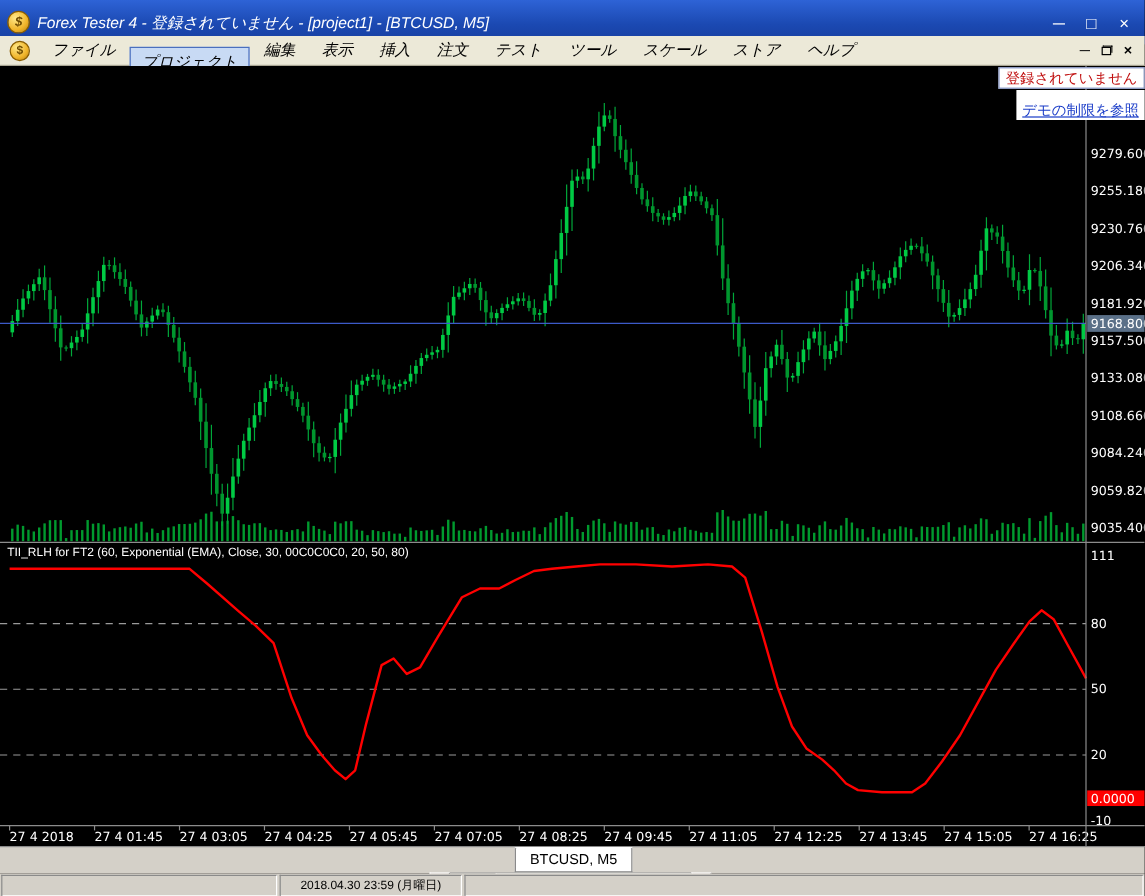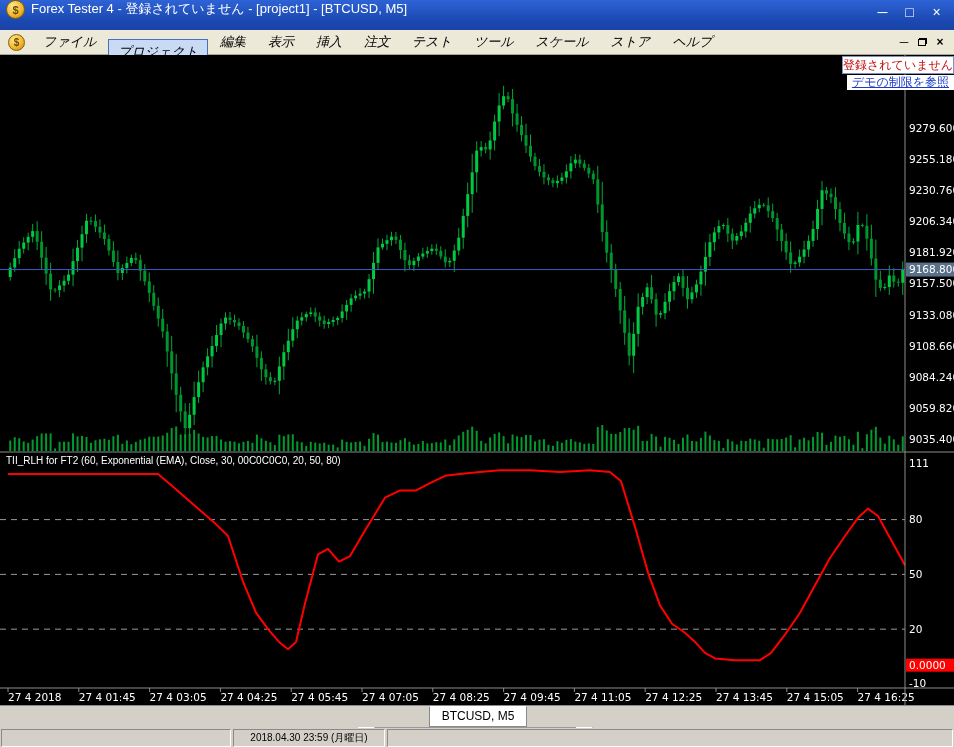--- a/index.html
+++ b/index.html
@@ -6,21 +6,21 @@
   body{
     width:954px;height:747px;overflow:hidden;position:relative;
     background:#000;font-family:"Liberation Sans","DejaVu Sans",sans-serif;
     -webkit-font-smoothing:antialiased;
   }
   .window{position:absolute;inset:0;}
   
   .titlebar{
     position:absolute;top:0;left:0;right:0;height:37px;
     background:linear-gradient(180deg,#2e63d6 0%,#1b49b2 55%,#173e9e 100%);
-    display:flex;align-items:flex-start;color:#fff;font-size:13px;
+    display:flex;align-items:center;color:#fff;font-size:13px;font-style:italic;
   }
   .app-icon{
     width:17px;height:17px;border-radius:50%;margin:0 6px 0 6px;flex:none;
     background:radial-gradient(circle at 35% 30%,#ffe98a,#f0b429 60%,#b07a10);
     border:1px solid #8a5d00;display:flex;align-items:center;justify-content:center;
     color:#6d4a00;font-size:11px;font-weight:bold;
   }
   .app-icon::before{content:"$";}
   .title-text{flex:1;white-space:nowrap;overflow:hidden;text-overflow:ellipsis;}
   .win-btns{display:flex;margin-right:4px;flex:none;}
@@ -47,22 +47,22 @@
   .restore-shape{position:relative;width:9px;height:8px;}
   .restore-shape::before{content:"";position:absolute;right:0;top:0;width:6px;height:5px;border:1px solid #000;border-bottom-width:0;}
   .restore-shape::after{content:"";position:absolute;left:0;bottom:0;width:6px;height:5px;border:1px solid #000;background:#ece9d8;}
   
   .chart-area{position:absolute;top:55px;left:0;width:954px;height:650px;background:#000;}
   .chart-area svg{position:absolute;top:0;left:0;}
   svg text{font:10.5px "DejaVu Sans",sans-serif;fill:#fff;}
   .chart-info{position:absolute;top:4px;left:6px;color:#fff;font-size:11px;white-space:nowrap;}
   .ind-info{position:absolute;top:400px;left:6px;color:#fff;font-size:10px;white-space:nowrap;text-align:right;}
   .notice{position:absolute;top:1px;right:0;text-align:right;font-size:12px;line-height:14px;}
-  .notice-line1{display:inline-block;background:#fff;color:#c01010;padding:1px 0;border:1px solid #8090c0;}
-  .notice-line2{display:inline-block;background:#fff;color:#1a3cc8;text-decoration:underline;padding:0 5px 1px 5px;margin-top:1px;cursor:pointer;}
+  .notice-line1{display:inline-block;background:#fff;color:#c01010;padding:1px 5px;border:1px solid #8090c0;}
+  .notice-line2{display:inline-block;background:#fff;color:#1a3cc8;text-decoration:underline;padding:10px 5px 1px 5px;margin-top:1px;cursor:pointer;}
   
   .bottom-bar{
     position:absolute;top:705px;left:0;width:954px;height:23px;background:#d4d0c8;
     border-top:1px solid #8a8a8a;display:flex;align-items:center;box-sizing:border-box;font-size:12px;flex-direction:column;
   }
   .chart-tab{background:#fff;border:1px solid #8a8a8a;border-top:1px solid #fff;
     padding:2px 12px 3px 12px;margin-left:2px;white-space:nowrap;}
   .bb-spacer{flex:1;}
   .scrollbar{width:235px;height:17px;display:flex;flex:none;margin-right:4px;}
   .sb-btn{width:17px;height:17px;box-sizing:border-box;background:#d4d0c8;

